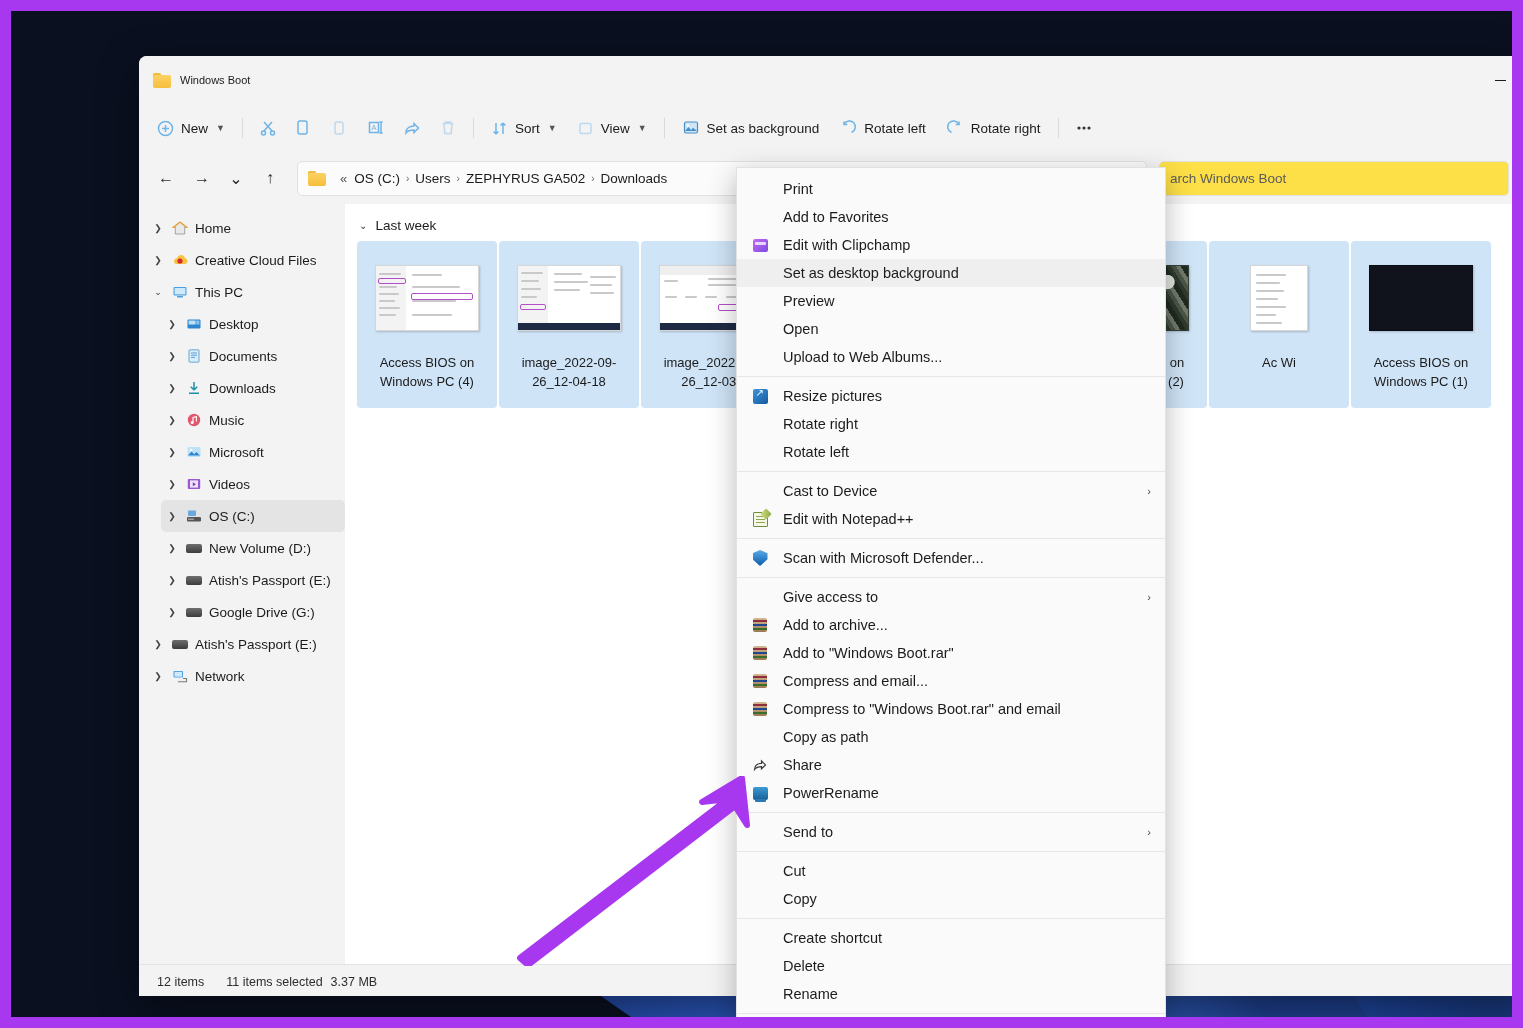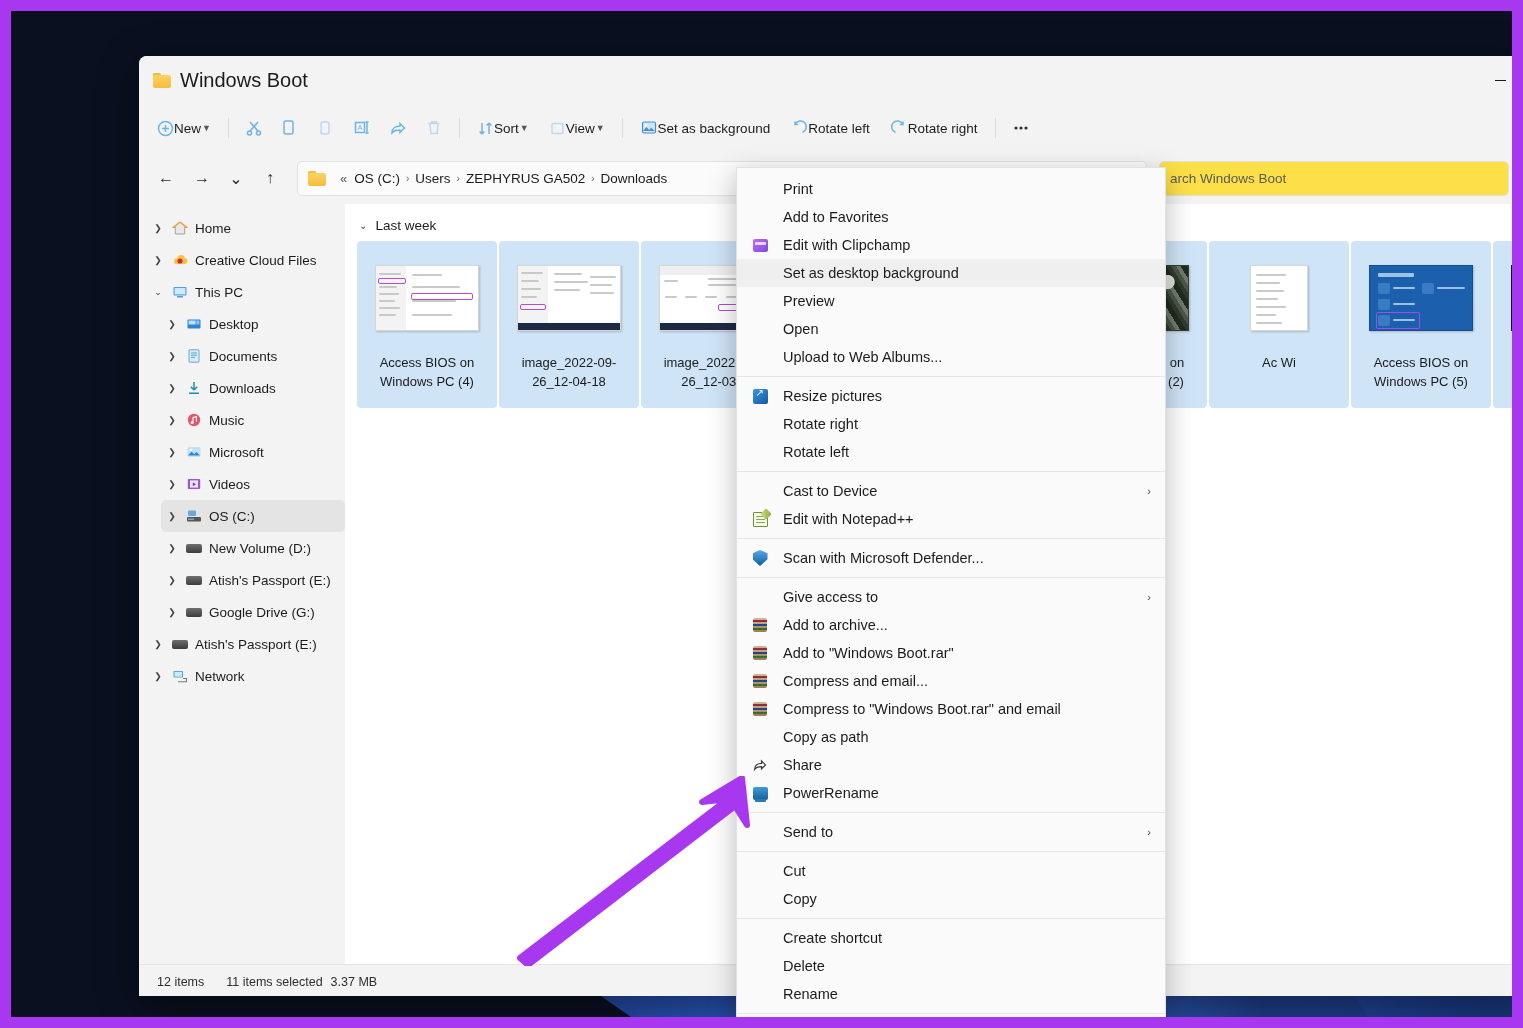--- a/index.html
+++ b/index.html
@@ -58,36 +58,36 @@
     width: 18px; height: 15px; position: relative; margin-right: 9px; flex: none;
   }
   .folder-icon-sm::before {
     content: ""; position: absolute; left: 0; top: 0; width: 8px; height: 4px;
     background: #f0bc40; border-radius: 1.5px 1.5px 0 0;
   }
   .folder-icon-sm::after {
     content: ""; position: absolute; left: 0; top: 2.5px; width: 18px; height: 12.5px;
     background: linear-gradient(#fcd263, #f6bd3c); border-radius: 2px;
   }
-  .title-text { font-size: 20px; color: #1b1b1b; }
+  .title-text { font-size: 11px; color: #1b1b1b; }
   .win-controls {
     position: absolute; right: 0; top: 0; height: 48px; display: flex;
   }
   .win-btn {
     width: 46px; height: 48px; display: flex; align-items: center; justify-content: center;
     font-size: 12px; color: #1b1b1b;
   }
   .minimize-glyph { display: block; width: 11px; height: 1px; background: #1b1b1b; }
   
   .cmdbar {
     height: 48px; display: flex; align-items: center;
     padding: 0 8px; gap: 0; background: #f3f3f3;
   }
   .cmd-btn {
-    height: 34px; display: flex; align-items: center; 
+    height: 34px; display: flex; align-items: center; gap: 7px;
     padding: 0 10px; border-radius: 5px; font-size: 13.5px; color: #1b1b1b;
     white-space: nowrap;
   }
   .cmd-icon-only { padding: 0 9px; }
   .cmd-sep { width: 1px; height: 20px; background: #dadada; margin: 0 7px; flex: none; }
   .chev { font-size: 9px; color: #555; margin-left: 1px; }
   svg.ico { display: block; }
   .accent-stroke { stroke: #6fb4e8; fill: none; stroke-width: 1.5; }
   .accent-stroke-dim { stroke: #bcd9ef; fill: none; stroke-width: 1.5; }
   
@@ -716,37 +716,20 @@
                 <div class="row" style="left:5px;top:24px;width:28px;"></div>
                 <div class="row" style="left:5px;top:32px;width:22px;"></div>
                 <div class="row" style="left:5px;top:40px;width:30px;"></div>
                 <div class="row" style="left:5px;top:48px;width:20px;"></div>
                 <div class="row" style="left:5px;top:56px;width:26px;"></div>
               </div>
             </div>
             <div class="tile-label">Ac Wi</div>
           </div>
 
-          <div class="tile selected">
-            <div class="thumb-box">
-              <div class="shot blue">
-                <div class="txt" style="left:8px;top:7px;width:36px;height:3.5px;"></div>
-                <div class="card" style="left:8px;top:17px;width:12px;height:11px;"></div>
-                <div class="card" style="left:8px;top:33px;width:12px;height:11px;"></div>
-                <div class="card" style="left:8px;top:49px;width:12px;height:11px;"></div>
-                <div class="card" style="left:52px;top:17px;width:12px;height:11px;"></div>
-                <div class="txt" style="left:23px;top:21px;width:22px;"></div>
-                <div class="txt" style="left:23px;top:37px;width:22px;"></div>
-                <div class="txt" style="left:23px;top:53px;width:22px;"></div>
-                <div class="txt" style="left:67px;top:21px;width:28px;"></div>
-                <div class="hl" style="left:6px;top:46px;width:44px;height:17px;border-color:#9b4fe8;"></div>
-              </div>
-            </div>
-            <div class="tile-label">Access BIOS on Windows PC (5)</div>
-          </div>
 
           <div class="tile selected">
             <div class="thumb-box">
               <div class="shot dark">
                 
                 
                 
                 
                 
                 

